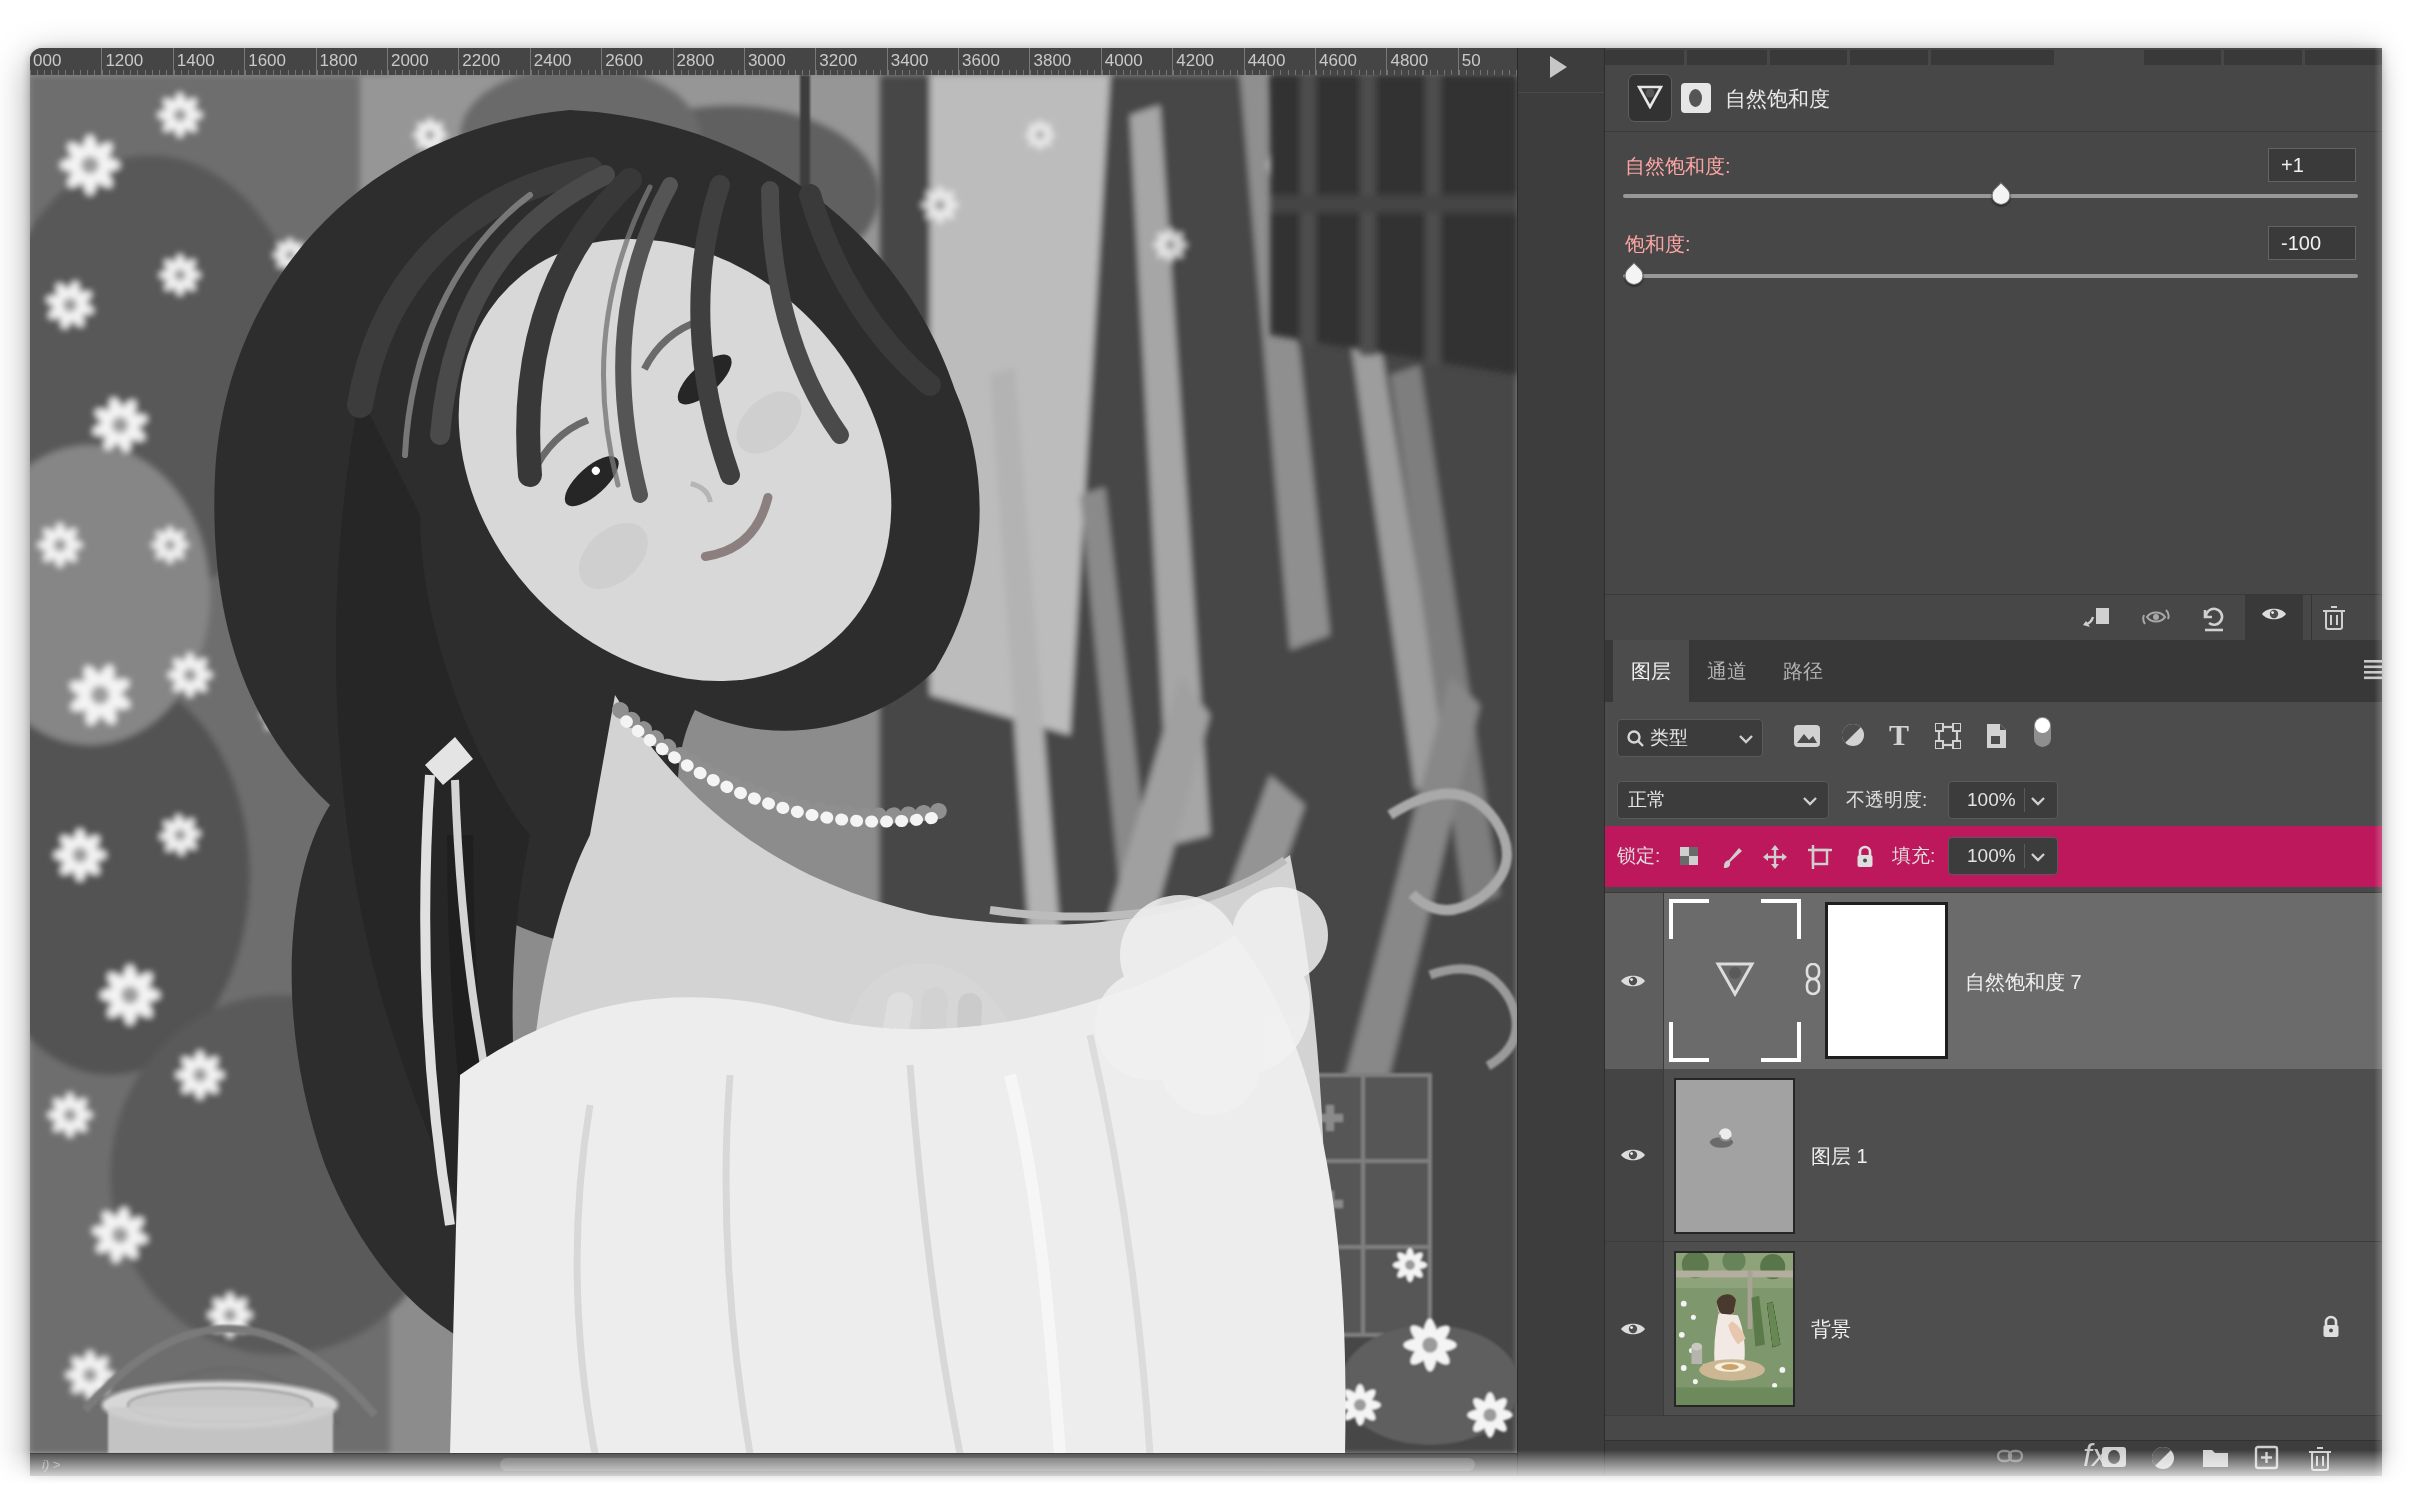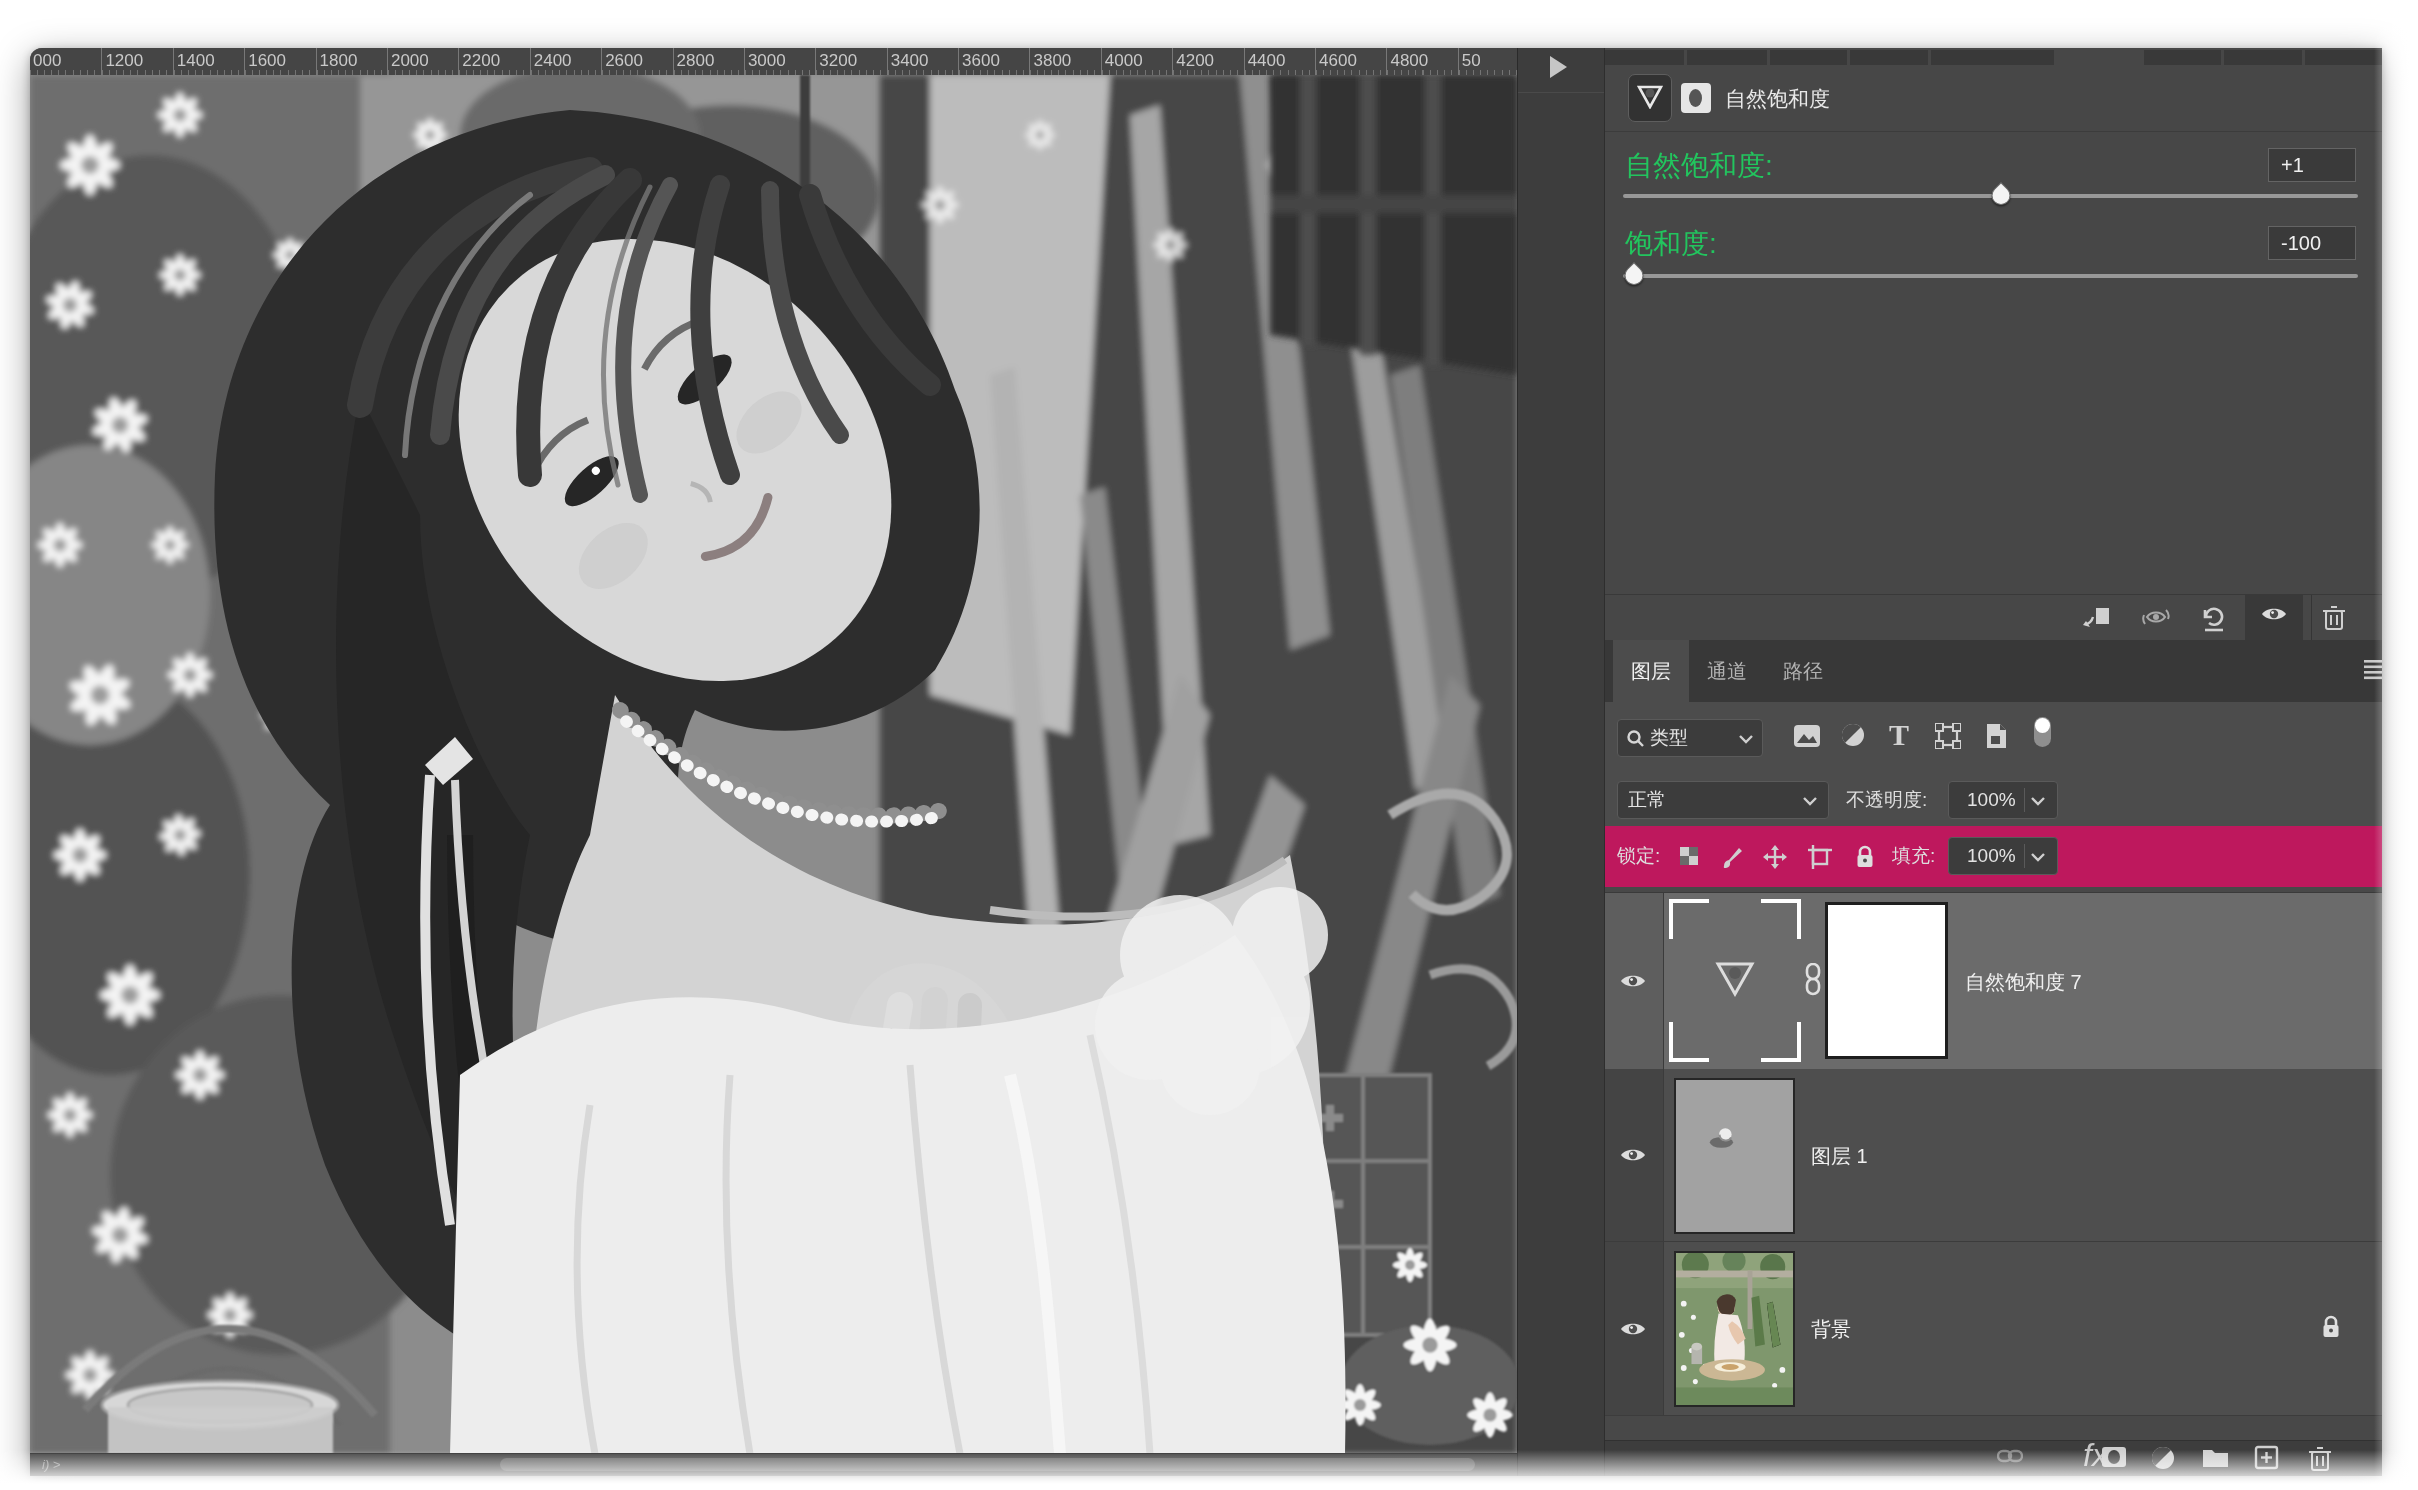--- a/index.html
+++ b/index.html
@@ -43,21 +43,21 @@
   #tiles .tgap{background:transparent;}
   
   #phead{left:0;top:17px;width:100%;height:66px;border-bottom:1px solid #3c3c3c;}
   #vib-btn{left:23px;top:9px;width:42px;height:46px;background:#323232;border:1px solid #5e5e5e;
            border-radius:7px;}
   #vib-btn svg{position:absolute;left:8px;top:10px;}
   #hmask{left:76px;top:18px;width:30px;height:30px;background:#e6e6e6;border-radius:4px;}
   #hmask i{position:absolute;left:8px;top:6px;width:13px;height:18px;border-radius:50%;background:#555;}
   #ptitle{left:120px;top:20px;font-size:21px;color:#e8e8e8;}
   
-  .srow-label{left:20px;font-size:28px;color:#22c55e;height:36px;line-height:36px;}
+  .srow-label{left:20px;font-size:20px;color:#fca5a5;height:36px;line-height:36px;}
   .valbox{width:88px;height:34px;left:663px;background:#3a3a3a;border:1px solid #646464;
           box-sizing:border-box;color:#f0f0f0;font-size:20px;line-height:32px;padding-left:12px;}
   .sld{left:18px;right:26px;height:4px;background:#989898;border-radius:2px;}
   .thumb{position:absolute;top:-8px;width:17px;height:17px;background:#f4f4f4;border:1px solid #6e6e6e;
          border-radius:0 50% 50% 50%;transform:translateX(-50%) rotate(45deg);
          box-shadow:1px 1px 2px rgba(0,0,0,.45);}
   
   #afoot{left:0;top:546px;width:100%;height:46px;border-top:1px solid #393939;}
   #afoot .ic{position:absolute;top:9px;color:#cfcfcf;}
   #eyebox{left:640px;top:0;width:58px;height:46px;background:#393939;}

